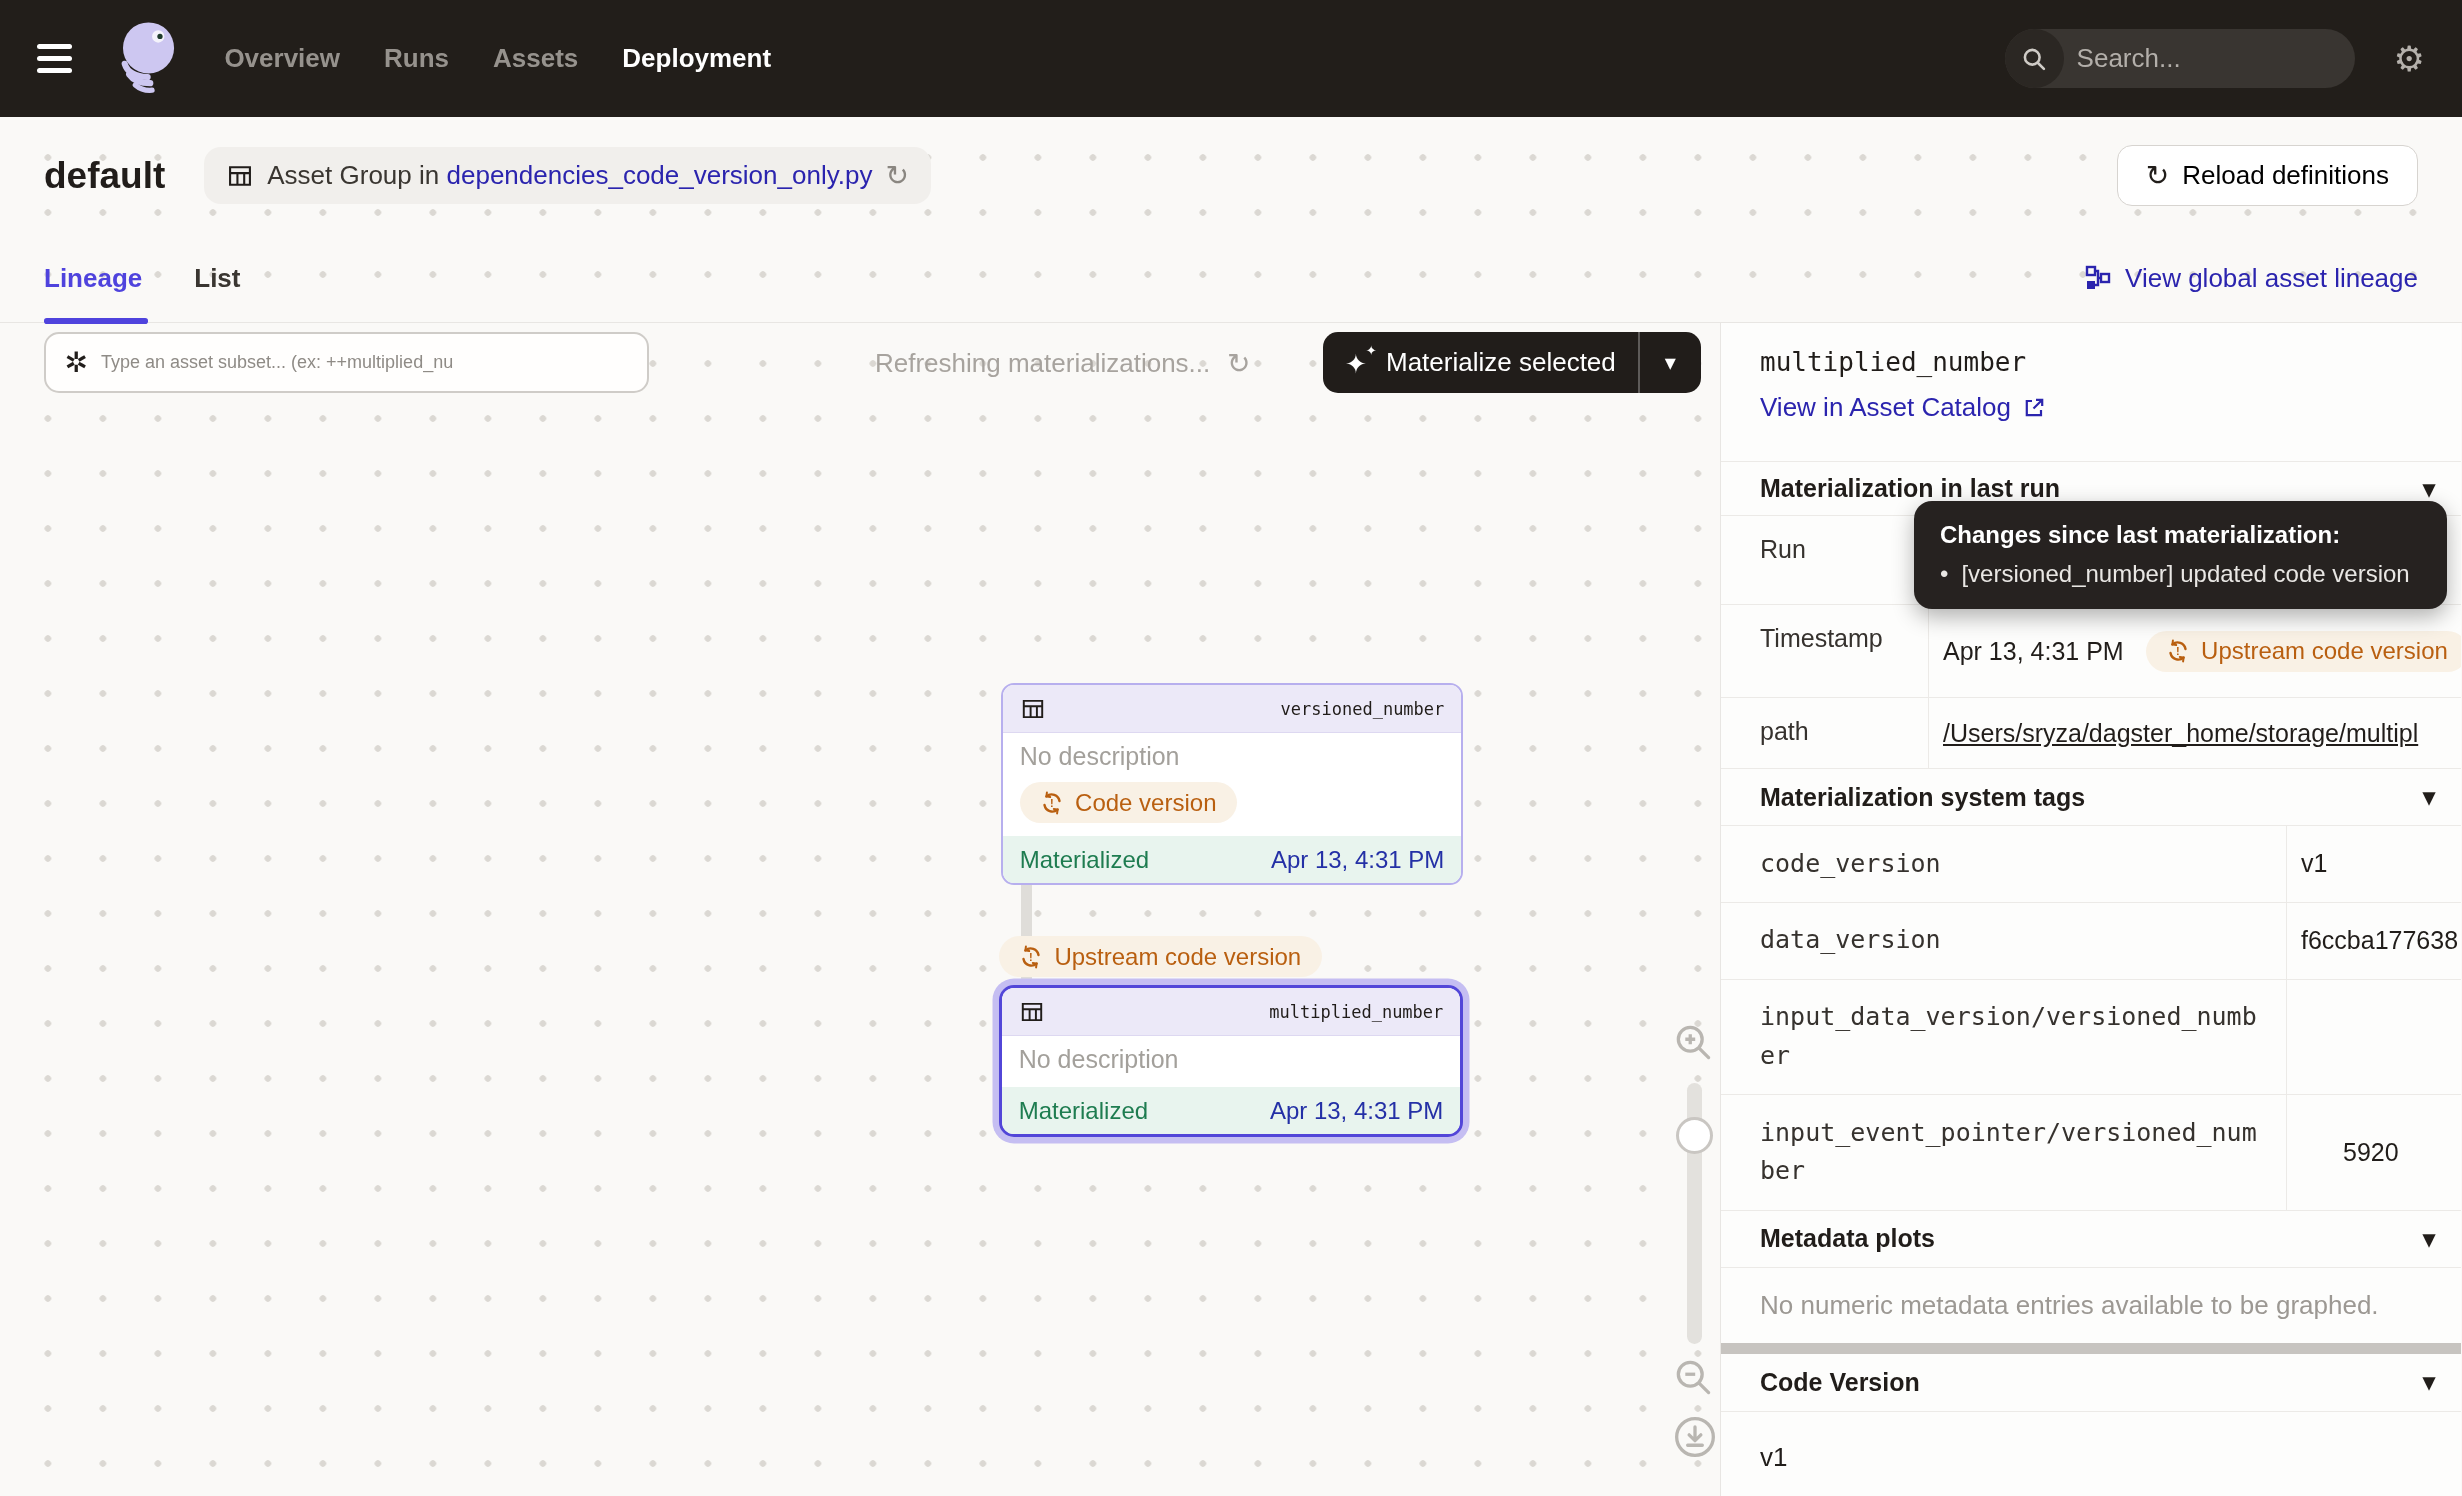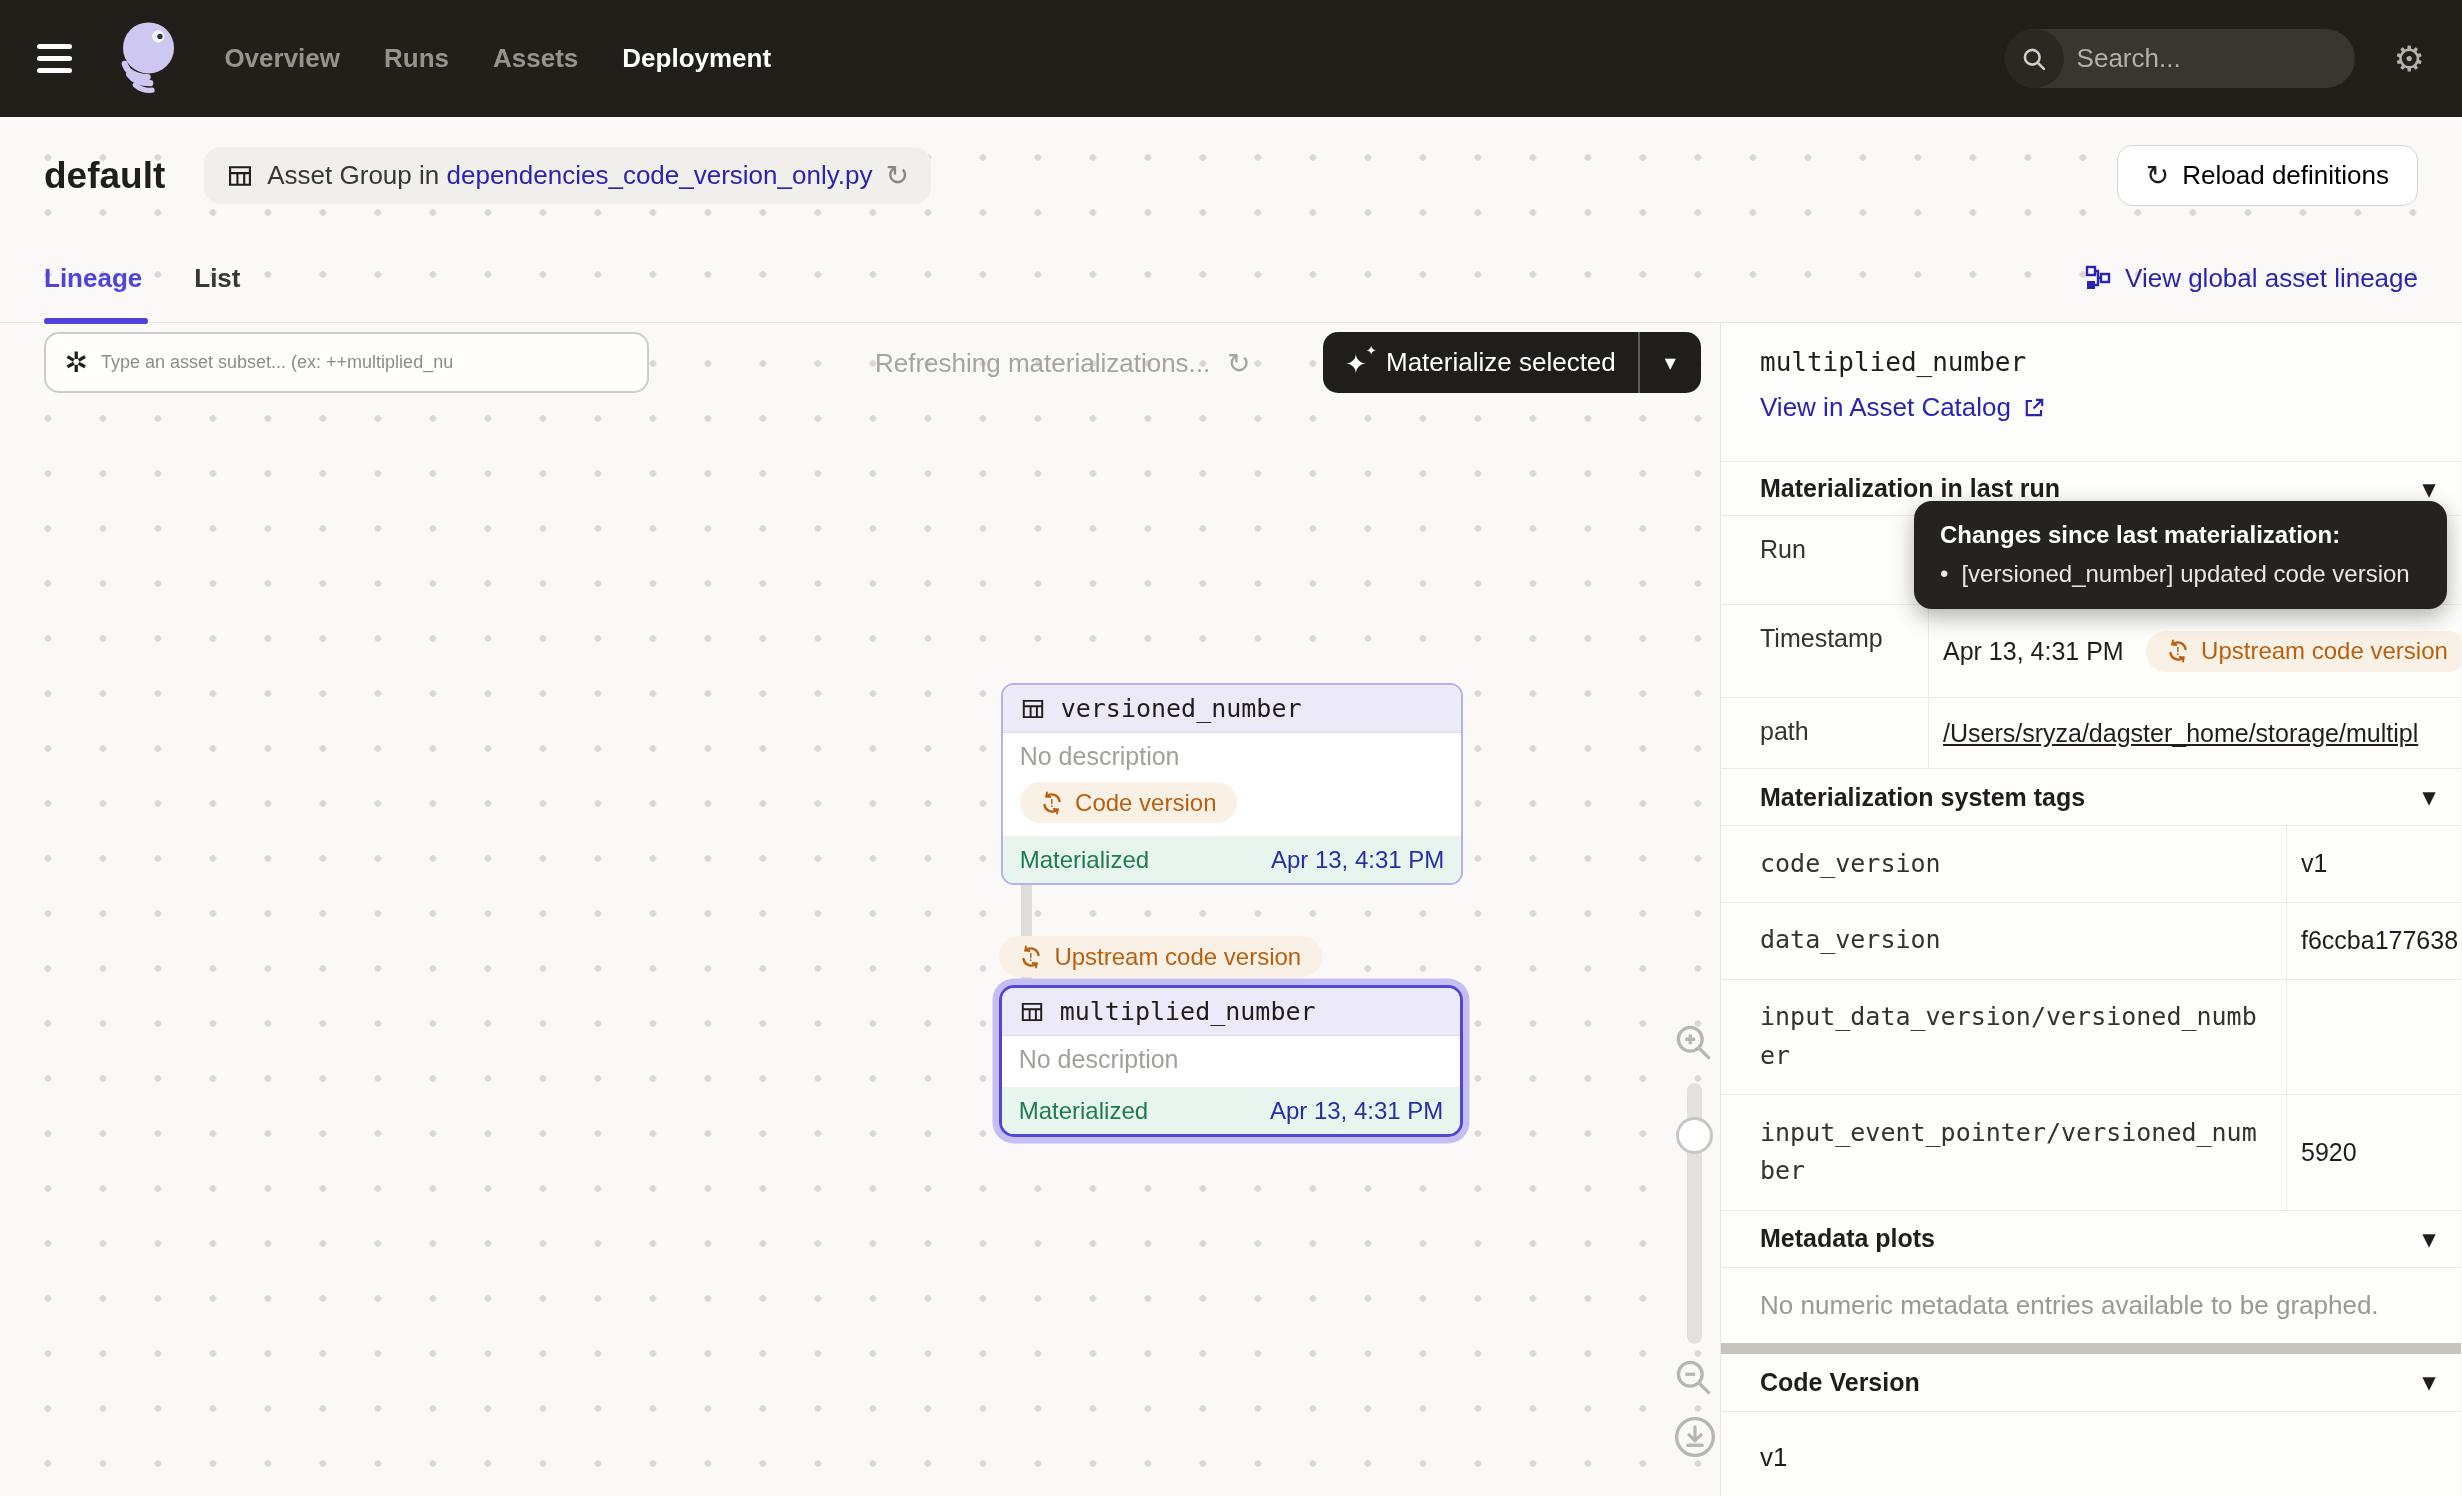--- a/index.html
+++ b/index.html
@@ -62,21 +62,21 @@
   .sparkle { position:relative; width:28px; height:31px; }
   .sparkle .s1 { position:absolute; left:0; top:3.7px; font-size:26px; line-height:1; }
   .sparkle .s2 { position:absolute; right:-3.7px; top:-3.7px; font-size:13px; line-height:1; }
   .mat-divider { width:1.9px; height:61px; background:rgba(255,255,255,0.28); }
   .mat-caret { width:61px; text-align:center; font-size:22px; }
 
   
   .edge-line { position:absolute; left:1021px; top:550px; width:11px; height:116px; background:#DFDDD9; border-radius:3.7px; }
   .node { position:absolute; background:#FFFFFF; border:2.3px solid #B7AFEE; border-radius:13px; overflow:hidden; }
   .node.selected { border:3.2px solid #5246D8; border-radius:15px; box-shadow:0 0 0 6.5px #C5BEF2; }
-  .node-header { height:48px; background:#ECE9F8; border-bottom:1.9px solid #DDD8F1; display:flex; align-items:center; gap:15px; padding:0 16.7px; font-family:"DejaVu Sans Mono",monospace; font-size:25px; }
+  .node-header { height:48px; background:#ECE9F8; border-bottom:1.9px solid #DDD8F1; display:flex; align-items:center; gap:15px; padding:0 16.7px; font-family:"DejaVu Sans Mono",monospace; font-size:17px;justify-content:space-between; }
   .node-body { padding:9.3px 16.7px 13px 16.7px; }
   .no-desc { color:#A3A09B; font-size:25px; }
   .badge-orange { display:inline-flex; align-items:center; gap:11px; background:#F9F1E5; color:#B95F10; border-radius:24px; padding:6.5px 20.4px; font-size:24px; white-space:nowrap; }
   .node-footer { display:flex; align-items:center; justify-content:space-between; background:#E8F4EE; padding:9.3px 16.7px; font-size:24px; }
   .status-green { color:#1E7C50; }
   .time-navy { color:#2430A6; }
   .edge-badge { position:absolute; left:999px; top:613px; z-index:2; }
 
   
   .zoomctrl { position:absolute; }
@@ -97,21 +97,21 @@
   .kv-key { padding:18.5px 15px 18.5px 39px; border-right:1.9px solid #ECEAE7; font-size:25px; color:#36322E; }
   .kv2 .kv-key { font-family:"DejaVu Sans Mono",monospace; word-break:break-all; line-height:1.55; }
   .kv-val { padding:18.5px 0 18.5px 14px; font-size:25px; white-space:nowrap; overflow:hidden; display:flex; align-items:center; gap:22px; }
   .path-link { color:#211D1A; text-decoration:underline; }
   .sb-note { border-top:1.9px solid #ECEAE7; padding:22px 39px; color:#9C9893; font-size:26px; }
   .thickbar { height:11px; background:#C7C4C0; }
   .sb-plainval { border-top:1.9px solid #ECEAE7; padding:30px 39px 33px 39px; font-size:26px; }
 
   .h58 { height:54px; } .h62 { height:57px; }
   .rowRun { height:89px; } .rowTs { height:93px; } .rowPath { height:71px; }
-  .r74 { min-height:68px; } .r76 { min-height:70px; } .r120 { min-height:111px; } .r112 { min-height:104px; }
+  .r74 { min-height:68px; } .r76 { min-height:70px; } .r120 { min-height:111px; } .r112 { min-height:104px;gap:42px; }
 
   .tooltip { position:absolute; left:193px; top:178px; width:533px; background:#262220; border-radius:18px; padding:20.4px 26px; box-shadow:0 7.4px 22px rgba(0,0,0,0.3); z-index:5; }
   .tooltip .tt-title { color:#FFFFFF; font-size:24px; font-weight:700; }
   .tooltip .tt-item { color:#E9E7E4; font-size:24px; margin-top:11px; display:flex; gap:13px; }
 
   svg { display:block; }
 </style>
 </head>
 <body>
 

